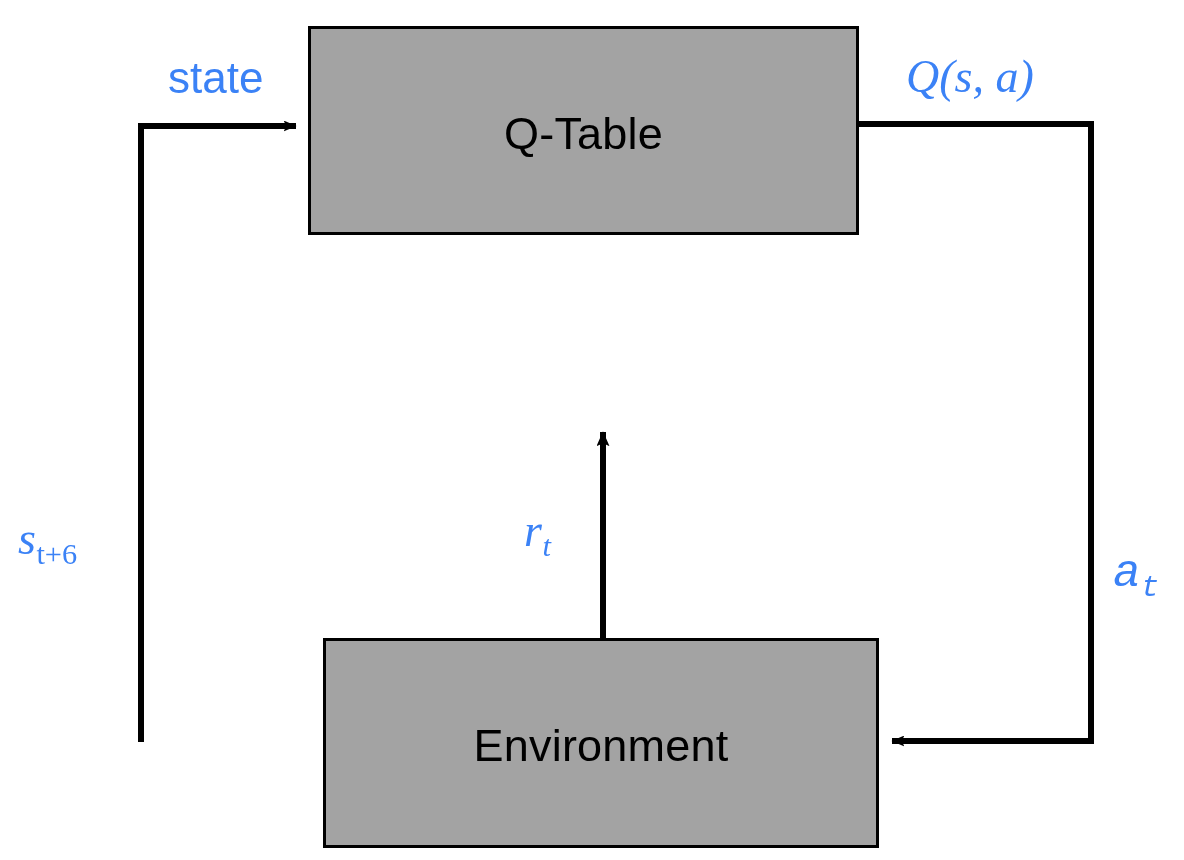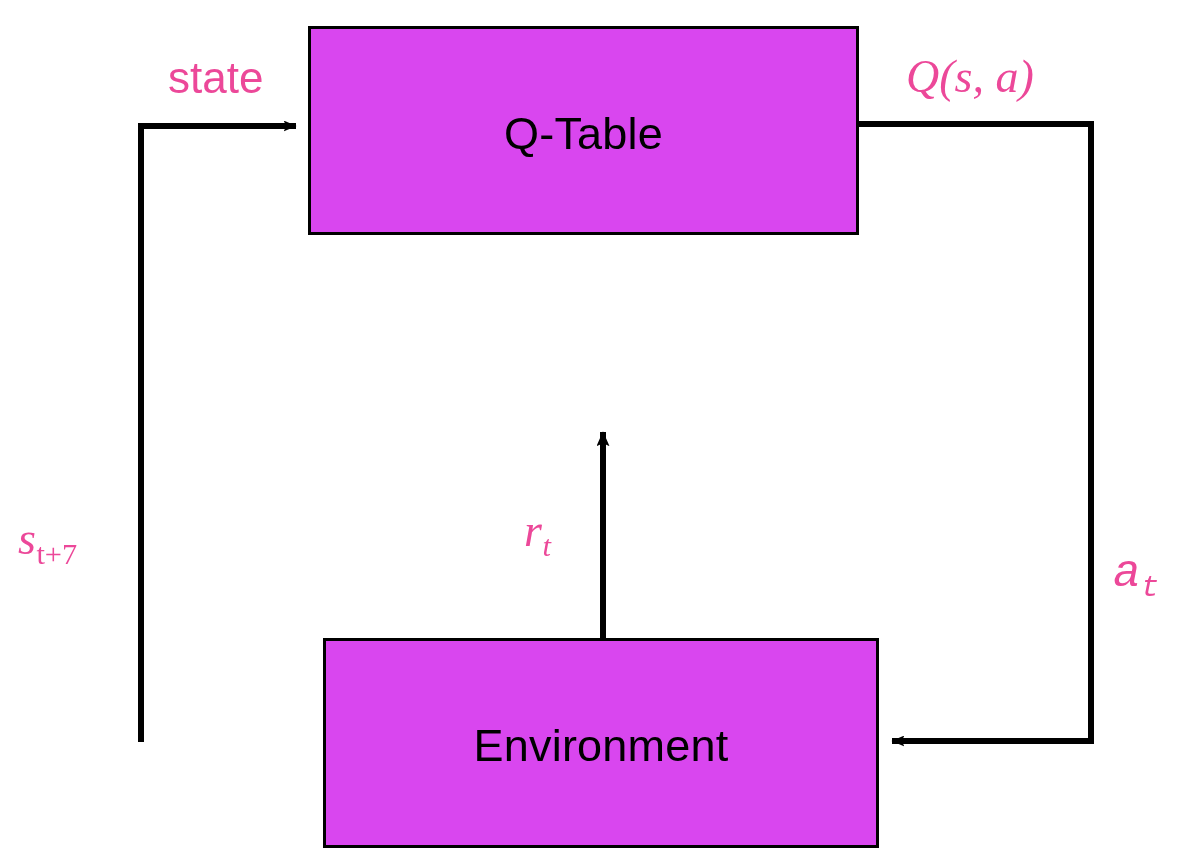--- a/index.html
+++ b/index.html
@@ -22,21 +22,21 @@
     left: 0;
     top: 0;
     width: 1184px;
     height: 860px;
   }
 
   
   .node-box {
     position: absolute;
     box-sizing: border-box;
-    background: #d946ef;
+    background: #a3a3a3;
     border: 3px solid #000000;
     display: flex;
     align-items: center;
     justify-content: center;
   }
   .node-label {
     font-family: "Liberation Sans", sans-serif;
     font-size: 45px;
     line-height: 1;
     color: #000000;
@@ -72,21 +72,21 @@
     right: 0;
     top: 104px;
     transform: translateY(-50%);
     text-align: center;
   }
 
   
   .annot {
     position: absolute;
     white-space: nowrap;
-    color: #ec4899;
+    color: #3b82f6;
     line-height: 1.18;
   }
   .annot-sans {
     font-family: "Liberation Sans", sans-serif;
     font-size: 44px;
   }
   .annot-math {
     font-family: "Liberation Serif", serif;
     font-style: italic;
     font-size: 46px;
@@ -148,21 +148,21 @@
 
   <div class="node-box" id="environment-box">
     <span class="node-label">Environment</span>
   </div>
 
   <div class="annot annot-sans" id="label-state">state</div>
 
   <div class="annot annot-math" id="label-qsa">Q(s, a)</div>
 
   <div class="annot annot-math" id="label-st1">
-    <span>s</span><span class="sub up">t+7</span>
+    <span>s</span><span class="sub up">t+6</span>
   </div>
 
   <div class="annot annot-math" id="label-at">
     <span>a</span><span class="sub">t</span>
   </div>
 
   <div class="annot annot-math" id="label-rt">
     <span>r</span><span class="sub">t</span>
   </div>
 

